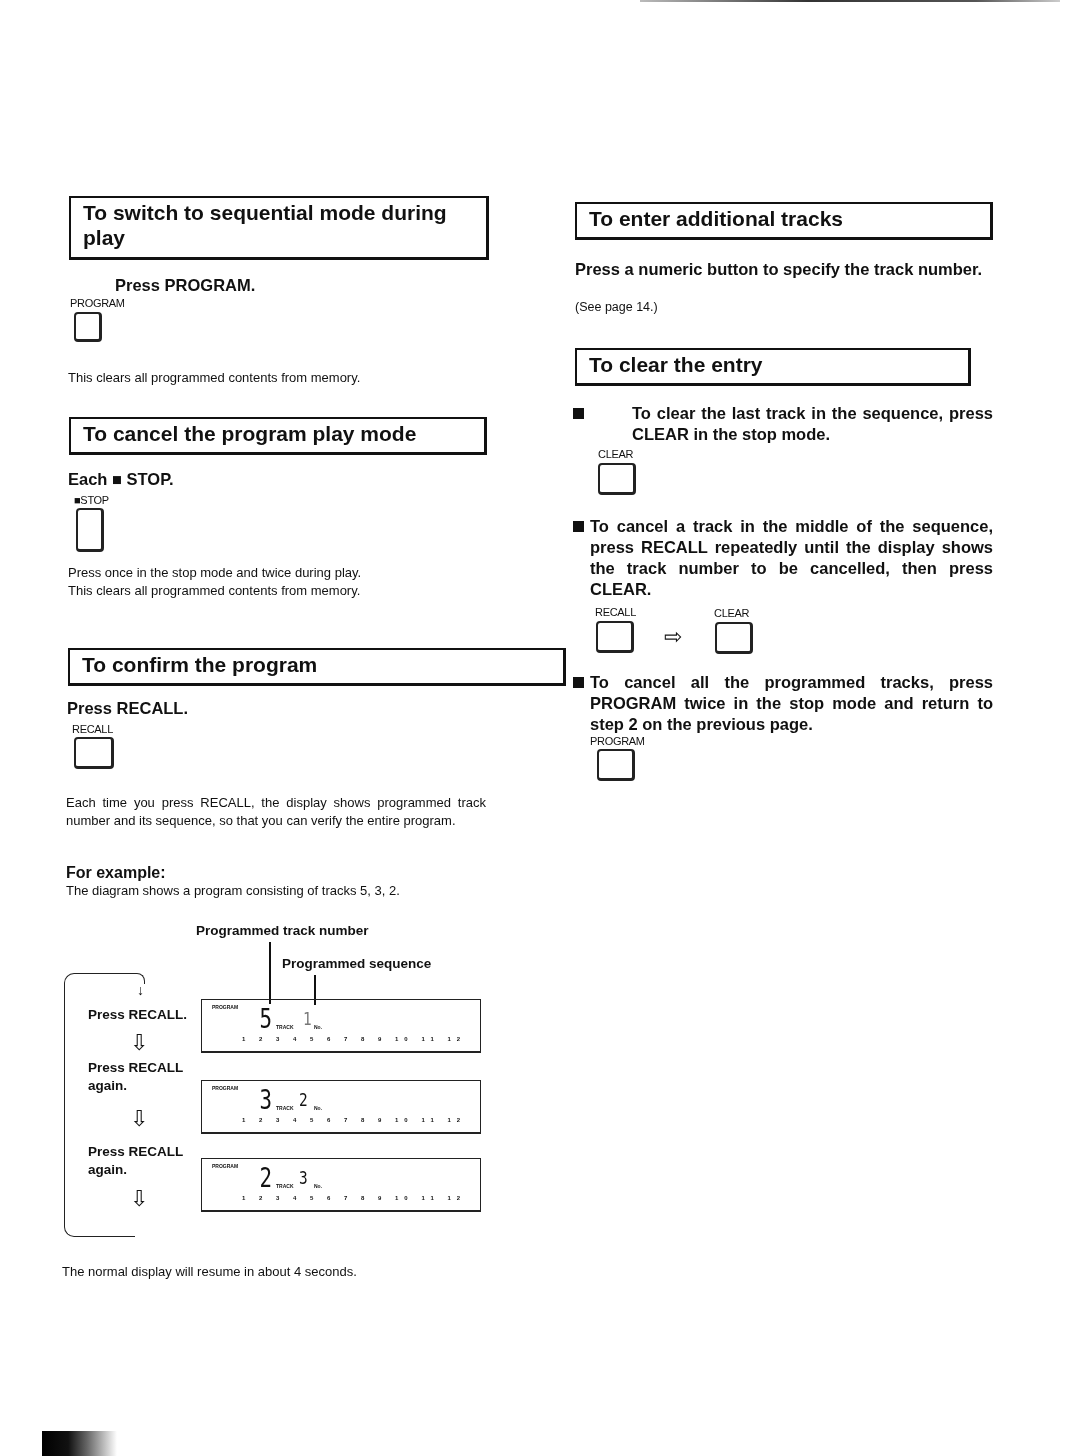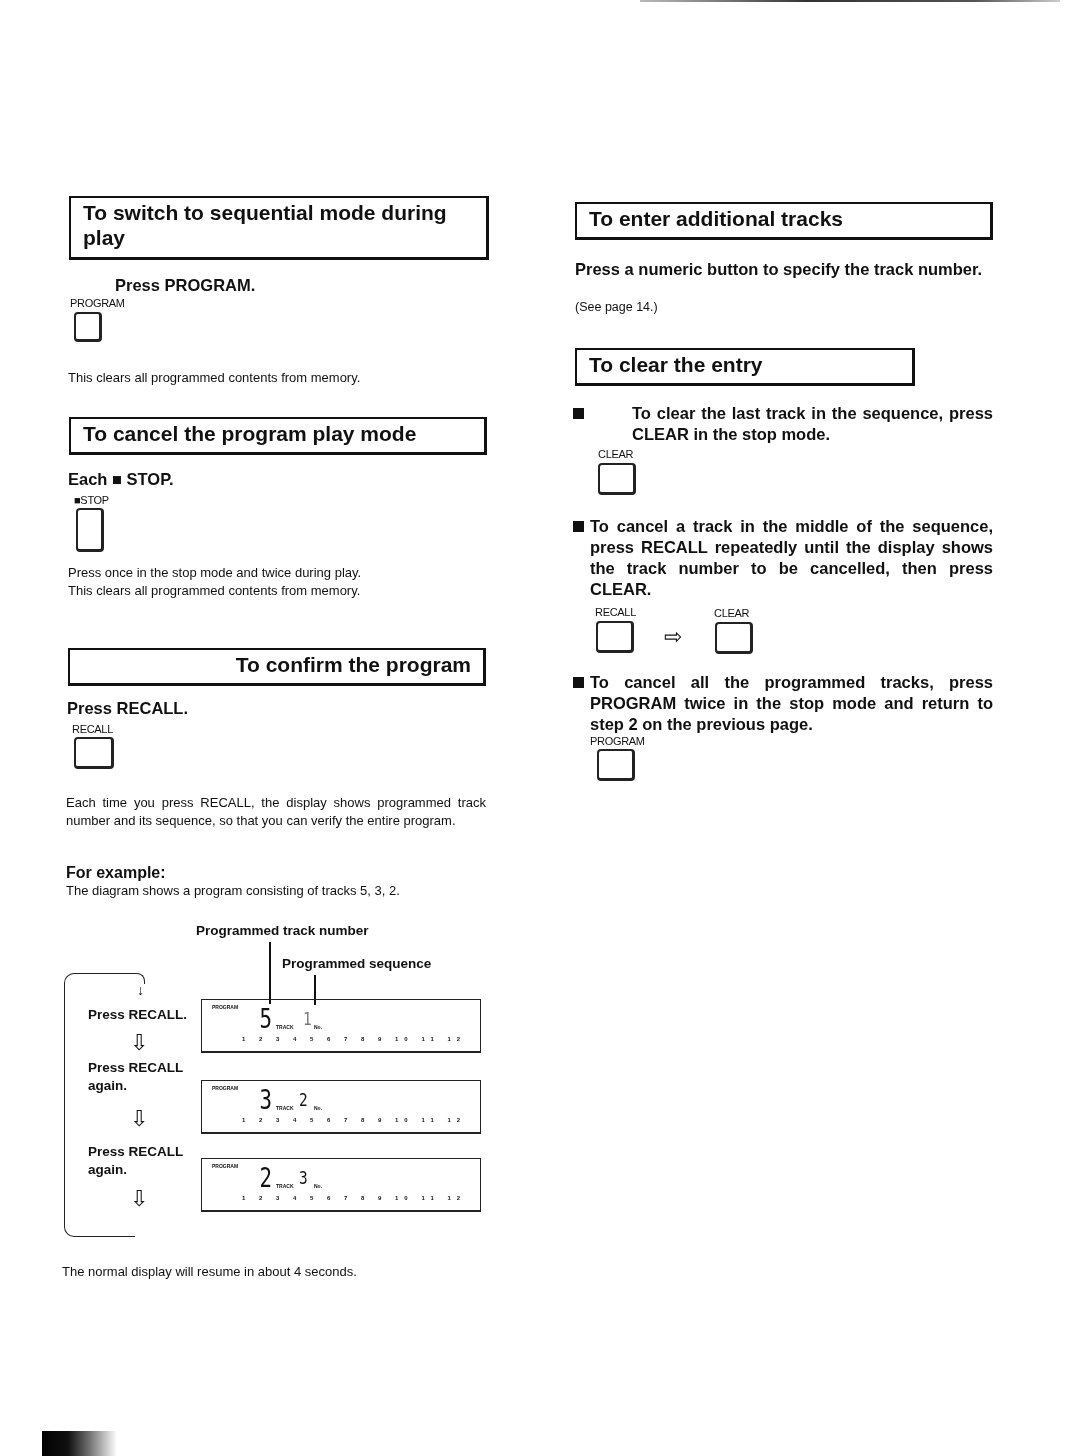--- a/index.html
+++ b/index.html
@@ -43,21 +43,21 @@
   <span>To cancel the program play mode</span>
 </div>
 <div class="abs press" style="left:68px;top:470px;">Each ■ STOP.</div>
 <div class="abs btnlabel" style="left:74px;top:494px;">■STOP</div>
 <div class="key" style="left:76px;top:508px;height:44px;"></div>
 <div class="abs note" style="left:68px;top:564px;">
   <div>Press once in the stop mode and twice during play.</div>
   <div>This clears all programmed contents from memory.</div>
 </div>
 
-<div class="hbox" style="left:68px;top:648px;width:418px;height:38px;text-align:right;">
+<div class="hbox" style="left:68px;top:648px;width:498px;height:38px;">
   <span>To confirm the program</span>
 </div>
 <div class="abs press" style="left:67px;top:699px;">Press RECALL.</div>
 <div class="abs btnlabel" style="left:72px;top:723px;">RECALL</div>
 <div class="key" style="left:74px;top:737px;width:40px;height:32px;"></div>
 <div class="abs note" style="left:66px;top:794px;width:420px;text-align:justify;">Each time you press RECALL, the display shows programmed track number and its sequence, so that you can verify the entire program.</div>
 <div class="abs" style="left:66px;top:864px;font-size:16px;font-weight:bold;">For example:</div>
 <div class="abs note" style="left:66px;top:882px;">The diagram shows a program consisting of tracks 5, 3, 2.</div>
 
 <div class="dl" style="left:196px;top:922px;">Programmed track number</div>
@@ -110,21 +110,21 @@
 </div>
 
 <div class="abs note" style="left:62px;top:1263px;">The normal display will resume in about 4 seconds.</div>
 
 <div class="hbox" style="left:575px;top:202px;width:418px;height:38px;">
   <span>To enter additional tracks</span>
 </div>
 <div class="abs body-bold" style="left:575px;top:259px;width:418px;">Press a numeric button to specify the track number.</div>
 <div class="abs" style="left:575px;top:300px;font-size:12.5px;">(See page 14.)</div>
 
-<div class="hbox" style="left:575px;top:348px;width:340px;height:38px;">
+<div class="hbox" style="left:575px;top:348px;width:396px;height:38px;">
   <span>To clear the entry</span>
 </div>
 
 <div class="abs body-bold" style="left:573px;top:403px;width:420px;display:flex;gap:42px;">
   <span class="bullet-sq" style="margin-top:5px;flex:none;"></span>
   <span>To clear the last track in the sequence, press CLEAR in the stop mode.</span>
 </div>
 <div class="abs btnlabel" style="left:598px;top:448px;">CLEAR</div>
 <div class="key" style="left:598px;top:463px;width:38px;height:32px;"></div>
 

